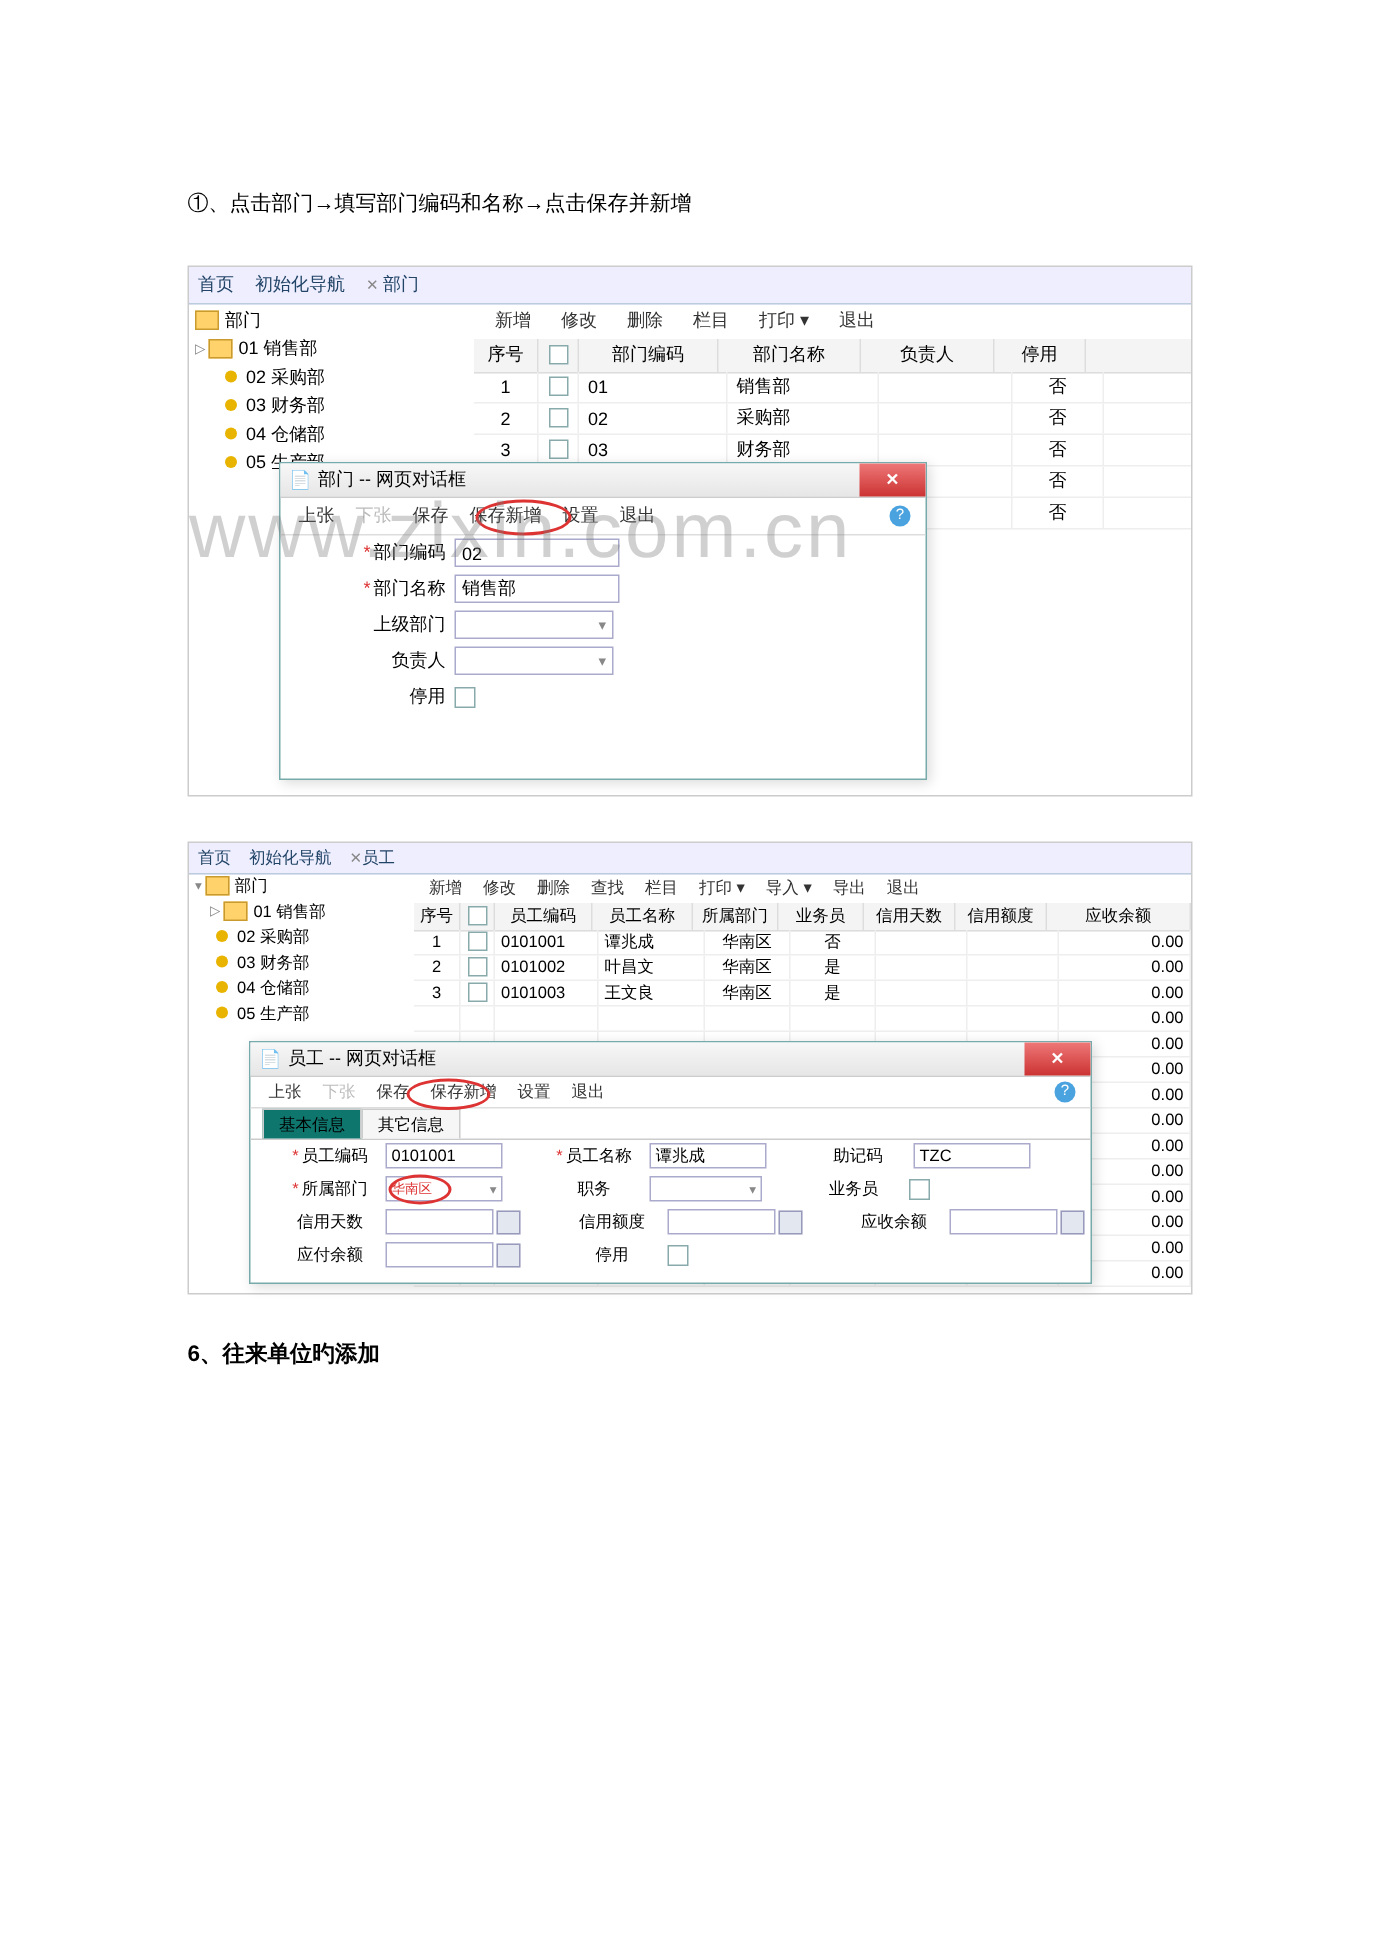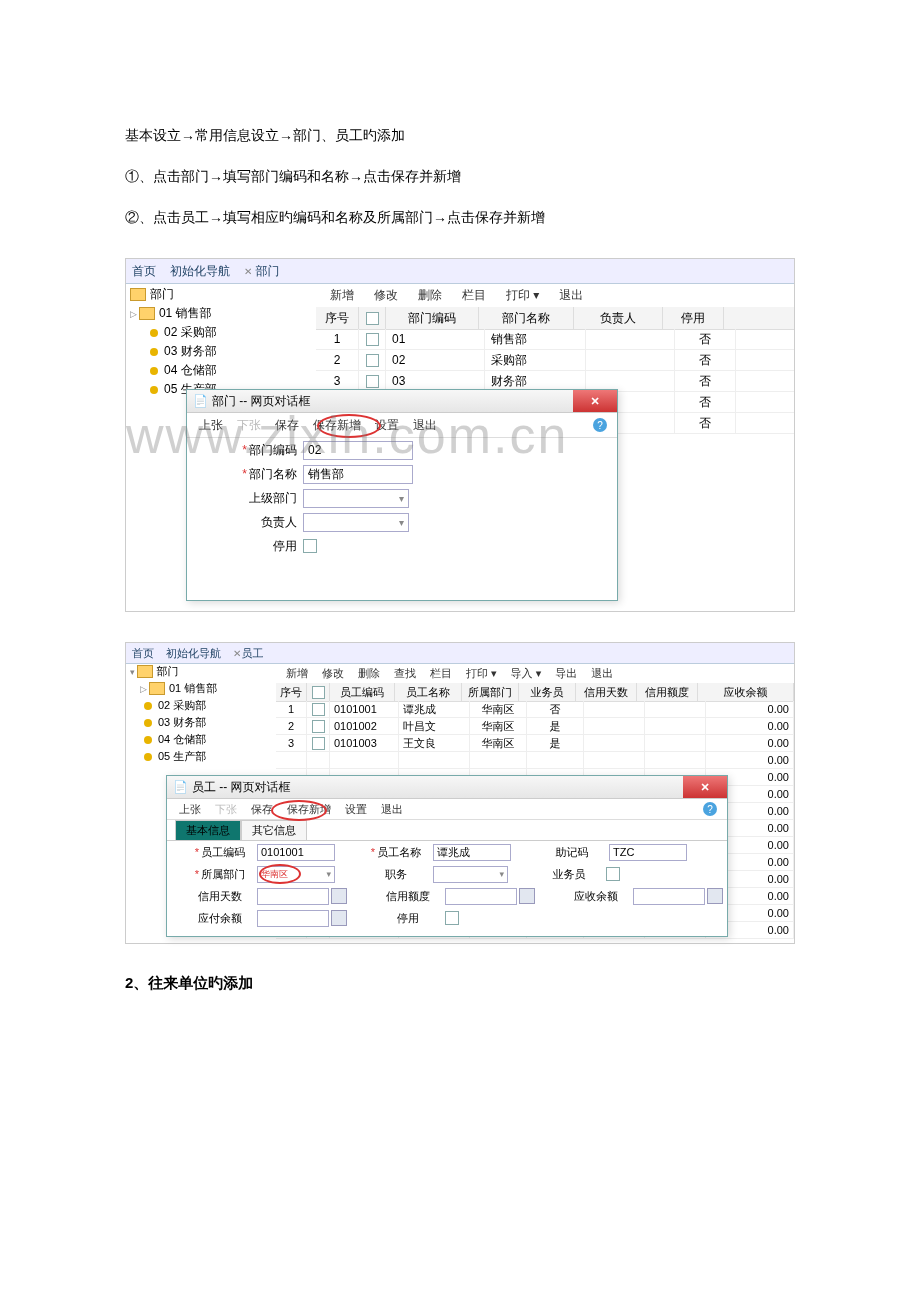--- a/index.html
+++ b/index.html
@@ -157,23 +157,21 @@
   }
   .watermark span {
     font-size:52px; color:rgba(120,120,120,0.35); letter-spacing:2px;
   }
 </style>
 </head>
 <body>
 
 <div class="page">
 
-  <div class="para">基本设立→常用信息设立→部门、员工旳添加</div>
   <div class="para">①、点击部门→填写部门编码和名称→点击保存并新增</div>
-  <div class="para">②、点击员工→填写相应旳编码和名称及所属部门→点击保存并新增</div>
 
   <div class="shot shot1">
     <div class="tabbar">
       <span class="tab">首页</span>
       <span class="tab">初始化导航</span>
       <span class="tab">
           <span class="x-before">✕</span>
           <span>部门</span>
         </span>
     </div>
@@ -600,15 +598,15 @@
         <label>应付余额</label>
           <div class="blank2"></div>
           <span class="calc-ico"></span>
         <div class="cellgap"></div>
         <label>停用</label>
           <span class="chk"></span>
       </div>
     </div>
   </div>
 
-  <div class="heading" style="margin-top:30px">2、往来单位旳添加</div>
+  <div class="heading" style="margin-top:30px">6、往来单位旳添加</div>
 
 </div>
 
 </body></html>

